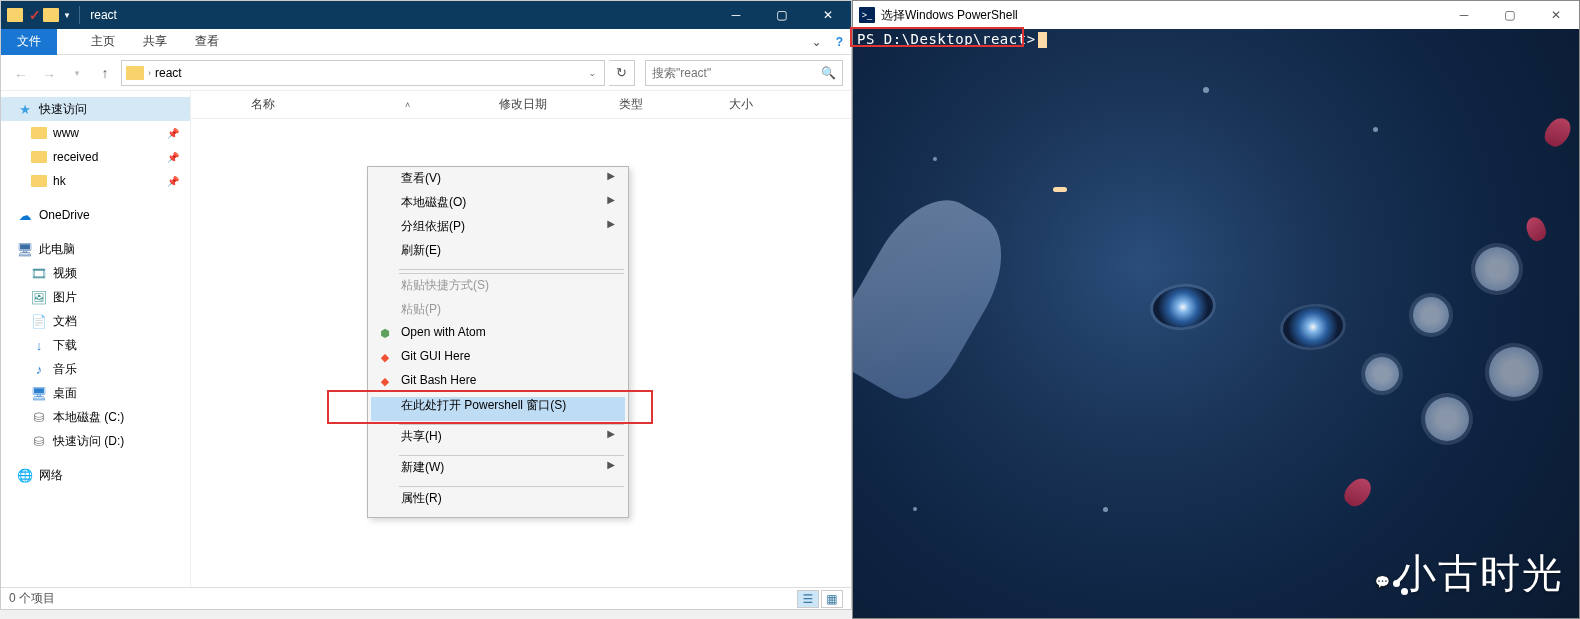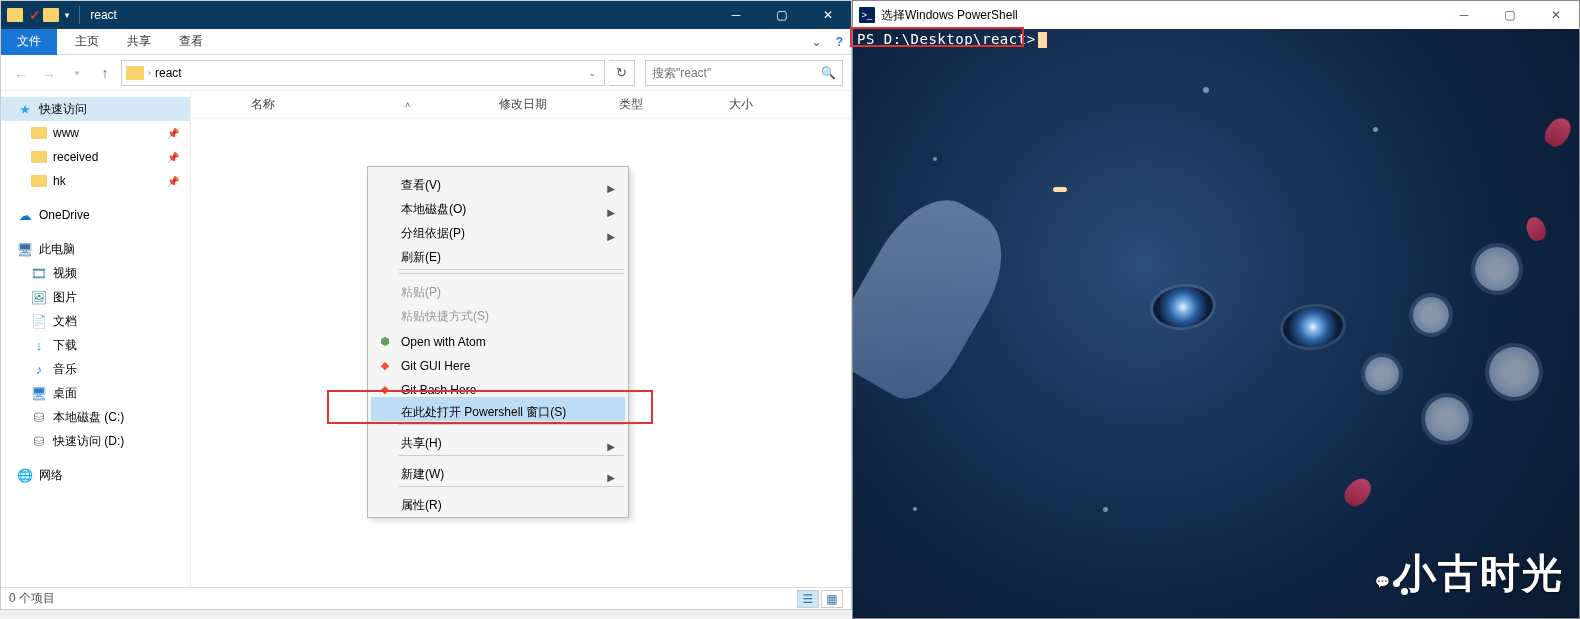--- a/index.html
+++ b/index.html
@@ -11,21 +11,21 @@
 .titlebar .qat { display: flex; gap: 2px; align-items: center; }
 .titlebar .qat .folder-ico { width: 16px; height: 14px; background: #f8d26a; border-radius: 1px; display: inline-block; }
 .titlebar .qat .check-ico { color: #d23b3b; font-size: 14px; font-weight: bold; }
 .titlebar .qat .down { color: #fff; font-size: 9px; margin: 0 4px; }
 .titlebar .sep { width: 1px; height: 18px; background: #3a6a8e; margin: 0 6px; }
 .titlebar .title-text { color: #fff; margin-left: 4px; }
 .titlebar .win-controls { margin-left: auto; display: flex; }
 .titlebar .win-btn { width: 46px; height: 28px; display: flex; align-items: center; justify-content: center; color: #fff; font-size: 12px; font-family: "Segoe MDL2 Assets", sans-serif; cursor: pointer; }
 
 .ribbon { height: 26px; border-bottom: 1px solid #ddd; display: flex; align-items: center; background: #fff; }
-.ribbon .file-tab { background: #1976d2; color: #fff; padding: 0 16px; height: 26px; display: flex; align-items: center; margin-right: 4px; }
+.ribbon .file-tab { background: #1976d2; color: #fff; padding: 0 16px; height: 26px; display: flex; align-items: center; margin-right: 20px; }
 .ribbon .tab { padding: 0 14px; height: 26px; display: flex; align-items: center; color: #333; cursor: pointer; }
 .ribbon .spacer { flex: 1; }
 .ribbon .chev { color: #555; padding: 0 6px; cursor: pointer; }
 .ribbon .help { color: #1e88e5; padding: 0 8px; font-weight: bold; cursor: pointer; }
 
 .navbar { height: 36px; display: flex; align-items: center; padding: 4px 8px; gap: 4px; background: #fff; border-bottom: 1px solid #eee; }
 .navbar .nav-arrow { width: 24px; height: 24px; display: flex; align-items: center; justify-content: center; color: #bbb; cursor: pointer; font-size: 14px; }
 .navbar .nav-arrow.up { color: #666; }
 .addressbar { flex: 1; height: 26px; border: 1px solid #ccc; display: flex; align-items: center; padding: 0 4px; gap: 4px; }
 .addressbar .folder-ico { width: 18px; height: 14px; background: #f8d26a; border-radius: 1px; }
@@ -62,21 +62,21 @@
 .content { flex: 1; display: flex; flex-direction: column; background: #fff; }
 .columns { height: 28px; display: flex; align-items: center; border-bottom: 1px solid #eee; padding-left: 18px; color: #444; justify-content: center; }
 .col-name { width: 248px; display: flex; align-items: center; gap: 50px; }
 .col-name .sort { font-size: 9px; color: #666; margin-left: 80px; }
 .col-date { width: 120px; }
 .col-type { width: 110px; }
 .col-size { width: 80px; }
 .empty-msg { text-align: center; color: #666; padding-top: 28px; }
 
 .contextmenu { position: absolute; left: 367px; top: 166px; width: 262px; background: #f5f5f5; border: 1px solid #b8b8b8; box-shadow: 3px 3px 6px rgba(0,0,0,0.15); padding: 3px; z-index: 100; }
-.cm-item { height: 24px; display: flex; align-items: flex-end; padding-left: 30px; padding-right: 10px; cursor: pointer; color: #000; position: relative; }
+.cm-item { height: 24px; display: flex; align-items: flex-start; padding-left: 30px; padding-right: 10px; cursor: pointer; color: #000; position: relative; }
 .cm-item.disabled { color: #999; cursor: default; }
 .cm-item.hover { background: #bfdcf5; }
 .cm-item .chev-right { margin-left: auto; color: #555; font-size: 10px; }
 .cm-sep { height: 1px; background: #ccc; margin: 3px 1px 3px 28px; }
 .cm-item .cm-ico { position: absolute; left: 6px; width: 16px; height: 16px; display: flex; align-items: center; justify-content: center; font-size: 11px; }
 .atom-ico { color: #5ea05e; }
 .git-ico { color: #f05033; }
 
 .redbox1 { position: absolute; left: 327px; top: 390px; width: 326px; height: 34px; border: 2px solid #e03434; z-index: 200; pointer-events: none; }
 
@@ -104,21 +104,21 @@
 .flower { position: absolute; width: 44px; height: 44px; background: radial-gradient(circle, #edf2fb 30%, #b6cbe8 70%); border-radius: 50%; opacity: 0.55; box-shadow: 0 0 0 4px rgba(220,235,255,0.25); }
 .hand { position: absolute; left: 10px; top: 150px; width: 120px; height: 200px; background: linear-gradient(135deg, #b2c7e6 0%, #6a8abb 100%); border-radius: 40% 40% 30% 30%; transform: rotate(30deg); opacity: 0.5; }
 .petal { position: absolute; width: 22px; height: 30px; background: linear-gradient(160deg, #d84a6b 0%, #9a1f3e 100%); border-radius: 60% 60% 50% 50%; opacity: 0.85; }
 .particle { position: absolute; border-radius: 50%; background: rgba(200,230,255,0.55); }
 
 
 .watermark { position: absolute; right: 16px; bottom: 18px; color: #fff; display: flex; align-items: center; gap: 6px; z-index: 300; text-shadow: 0 1px 3px rgba(0,0,0,0.5); }
 .wm-ico { font-size: 34px; line-height: 1; }
 .wm-ico .dots { position: relative; display: inline-block; }
 .wm-ico .dots::after { content: ""; position: absolute; right: -10px; top: 4px; width: 7px; height: 7px; background: #fff; border-radius: 50%; box-shadow: 8px 8px 0 0 #fff; }
-.wm-text { font-size: 40px; letter-spacing: 2px; font-weight: bold; }
+.wm-text { font-size: 40px; letter-spacing: 2px; }
 </style>
 </head>
 <body>
 
 <div class="explorer">
   <div class="titlebar">
     <div class="qat">
       <span class="folder-ico"></span>
       <span style="width:2px"></span>
       <span class="check-ico">✓</span>
@@ -269,24 +269,24 @@
   <div class="cm-item">
       <span>分组依据(P)</span>
       <span class="chev-right">▶</span>
     </div>
   <div class="cm-item">
       <span>刷新(E)</span>
     </div>
   <div class="cm-sep"></div>
   <div class="cm-sep"></div>
   <div class="cm-item disabled">
+      <span>粘贴快捷方式(S)</span>
+    </div>
+  <div class="cm-item disabled">
       <span>粘贴(P)</span>
-    </div>
-  <div class="cm-item disabled">
-      <span>粘贴快捷方式(S)</span>
     </div>
   <div class="cm-item">
       <span class="cm-ico atom-ico">⬢</span>
       <span>Open with Atom</span>
     </div>
   <div class="cm-item">
       <span class="cm-ico git-ico">◆</span>
       <span>Git GUI Here</span>
     </div>
   <div class="cm-item">

